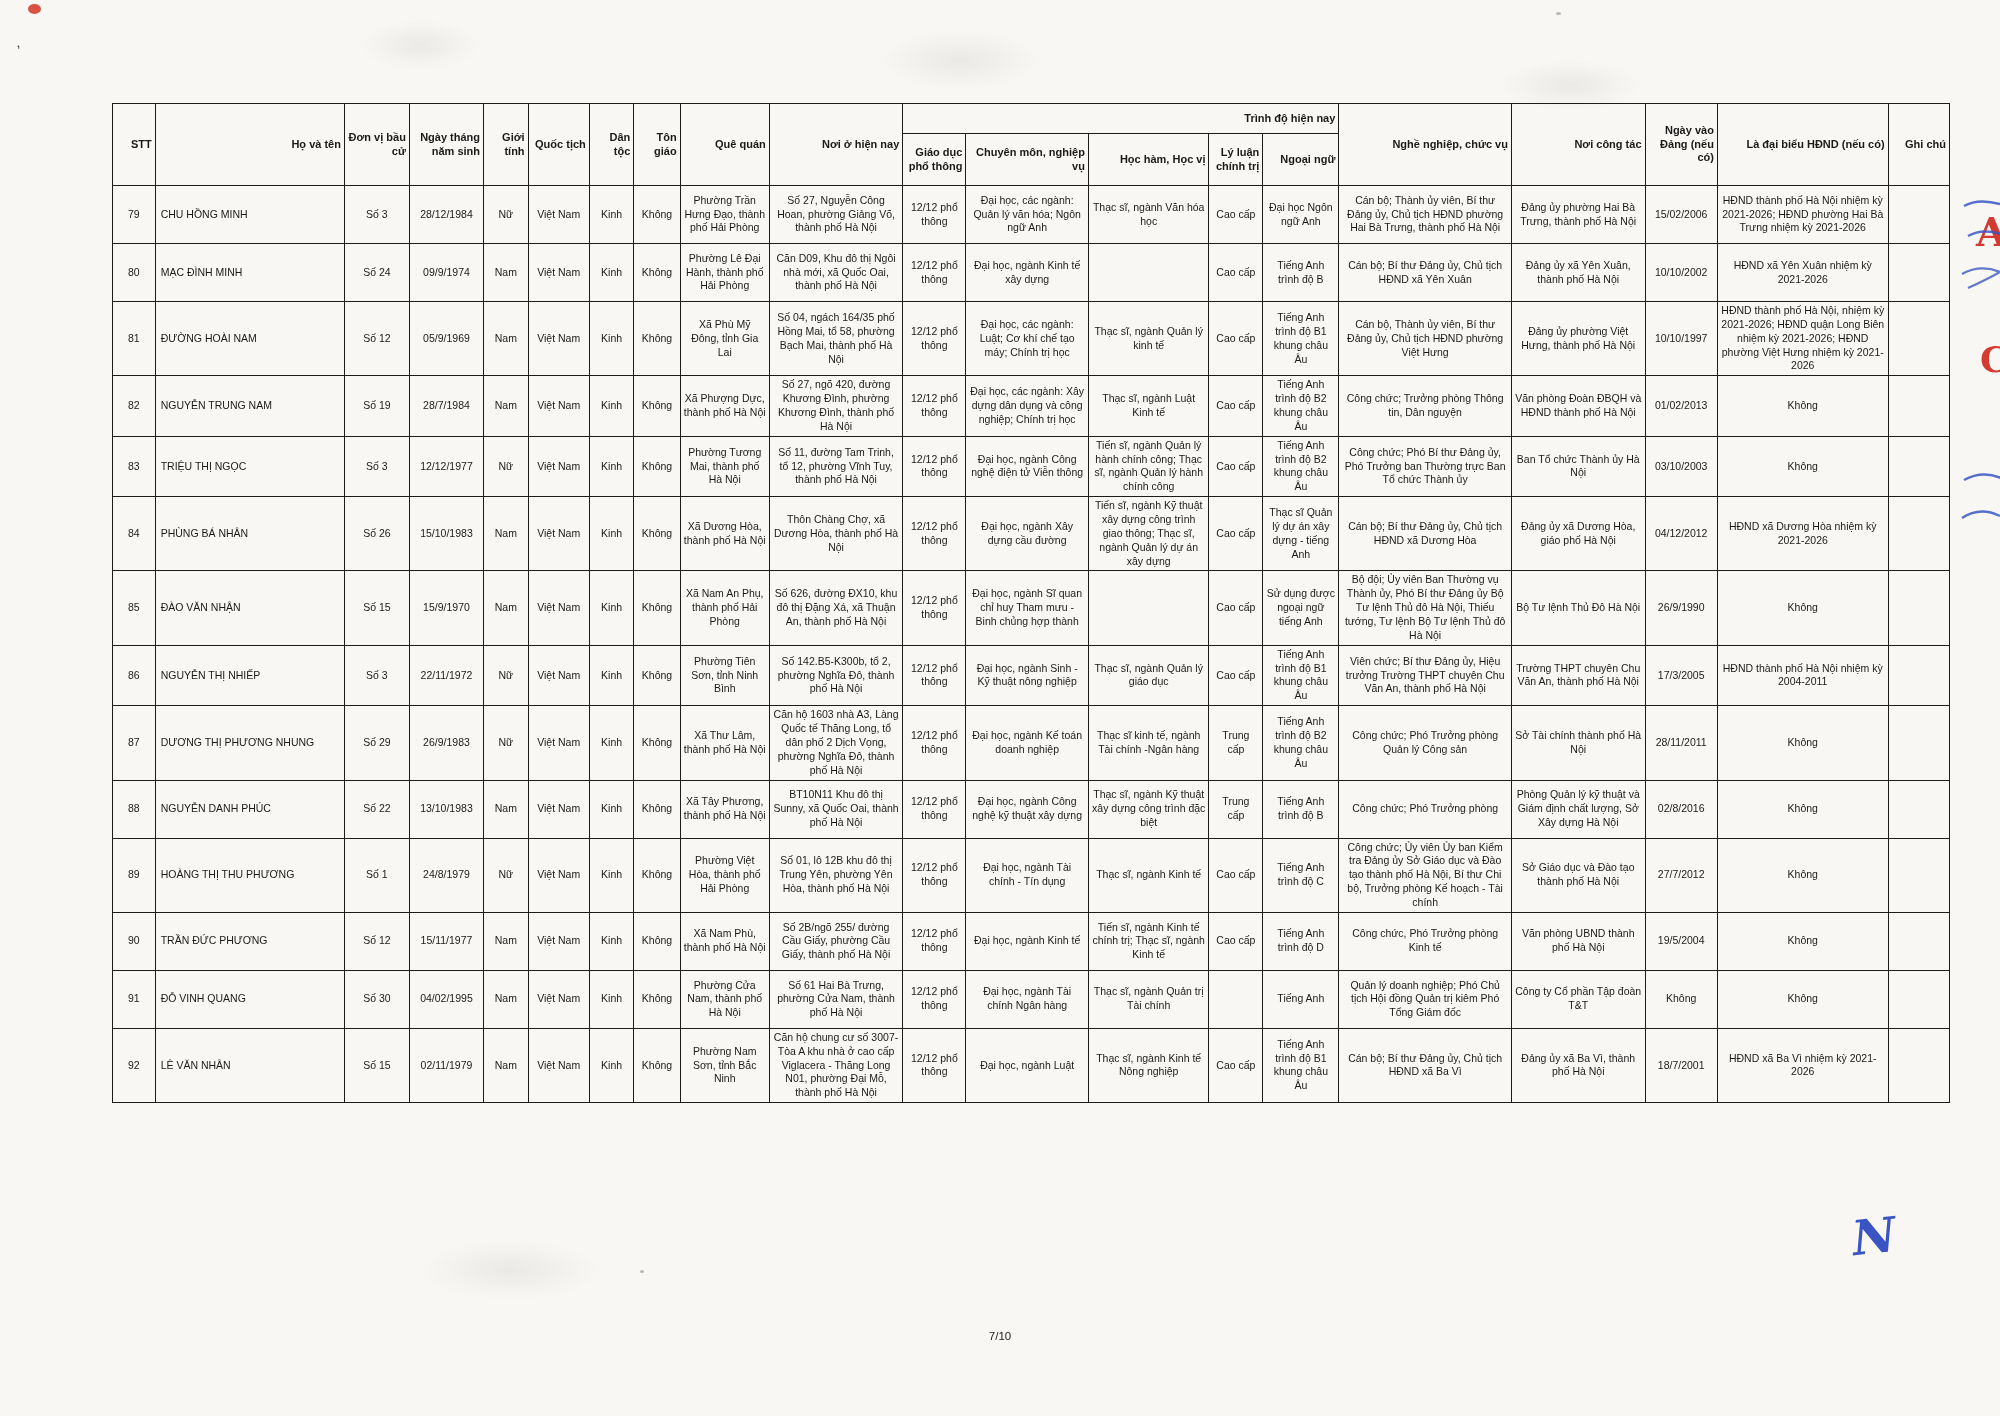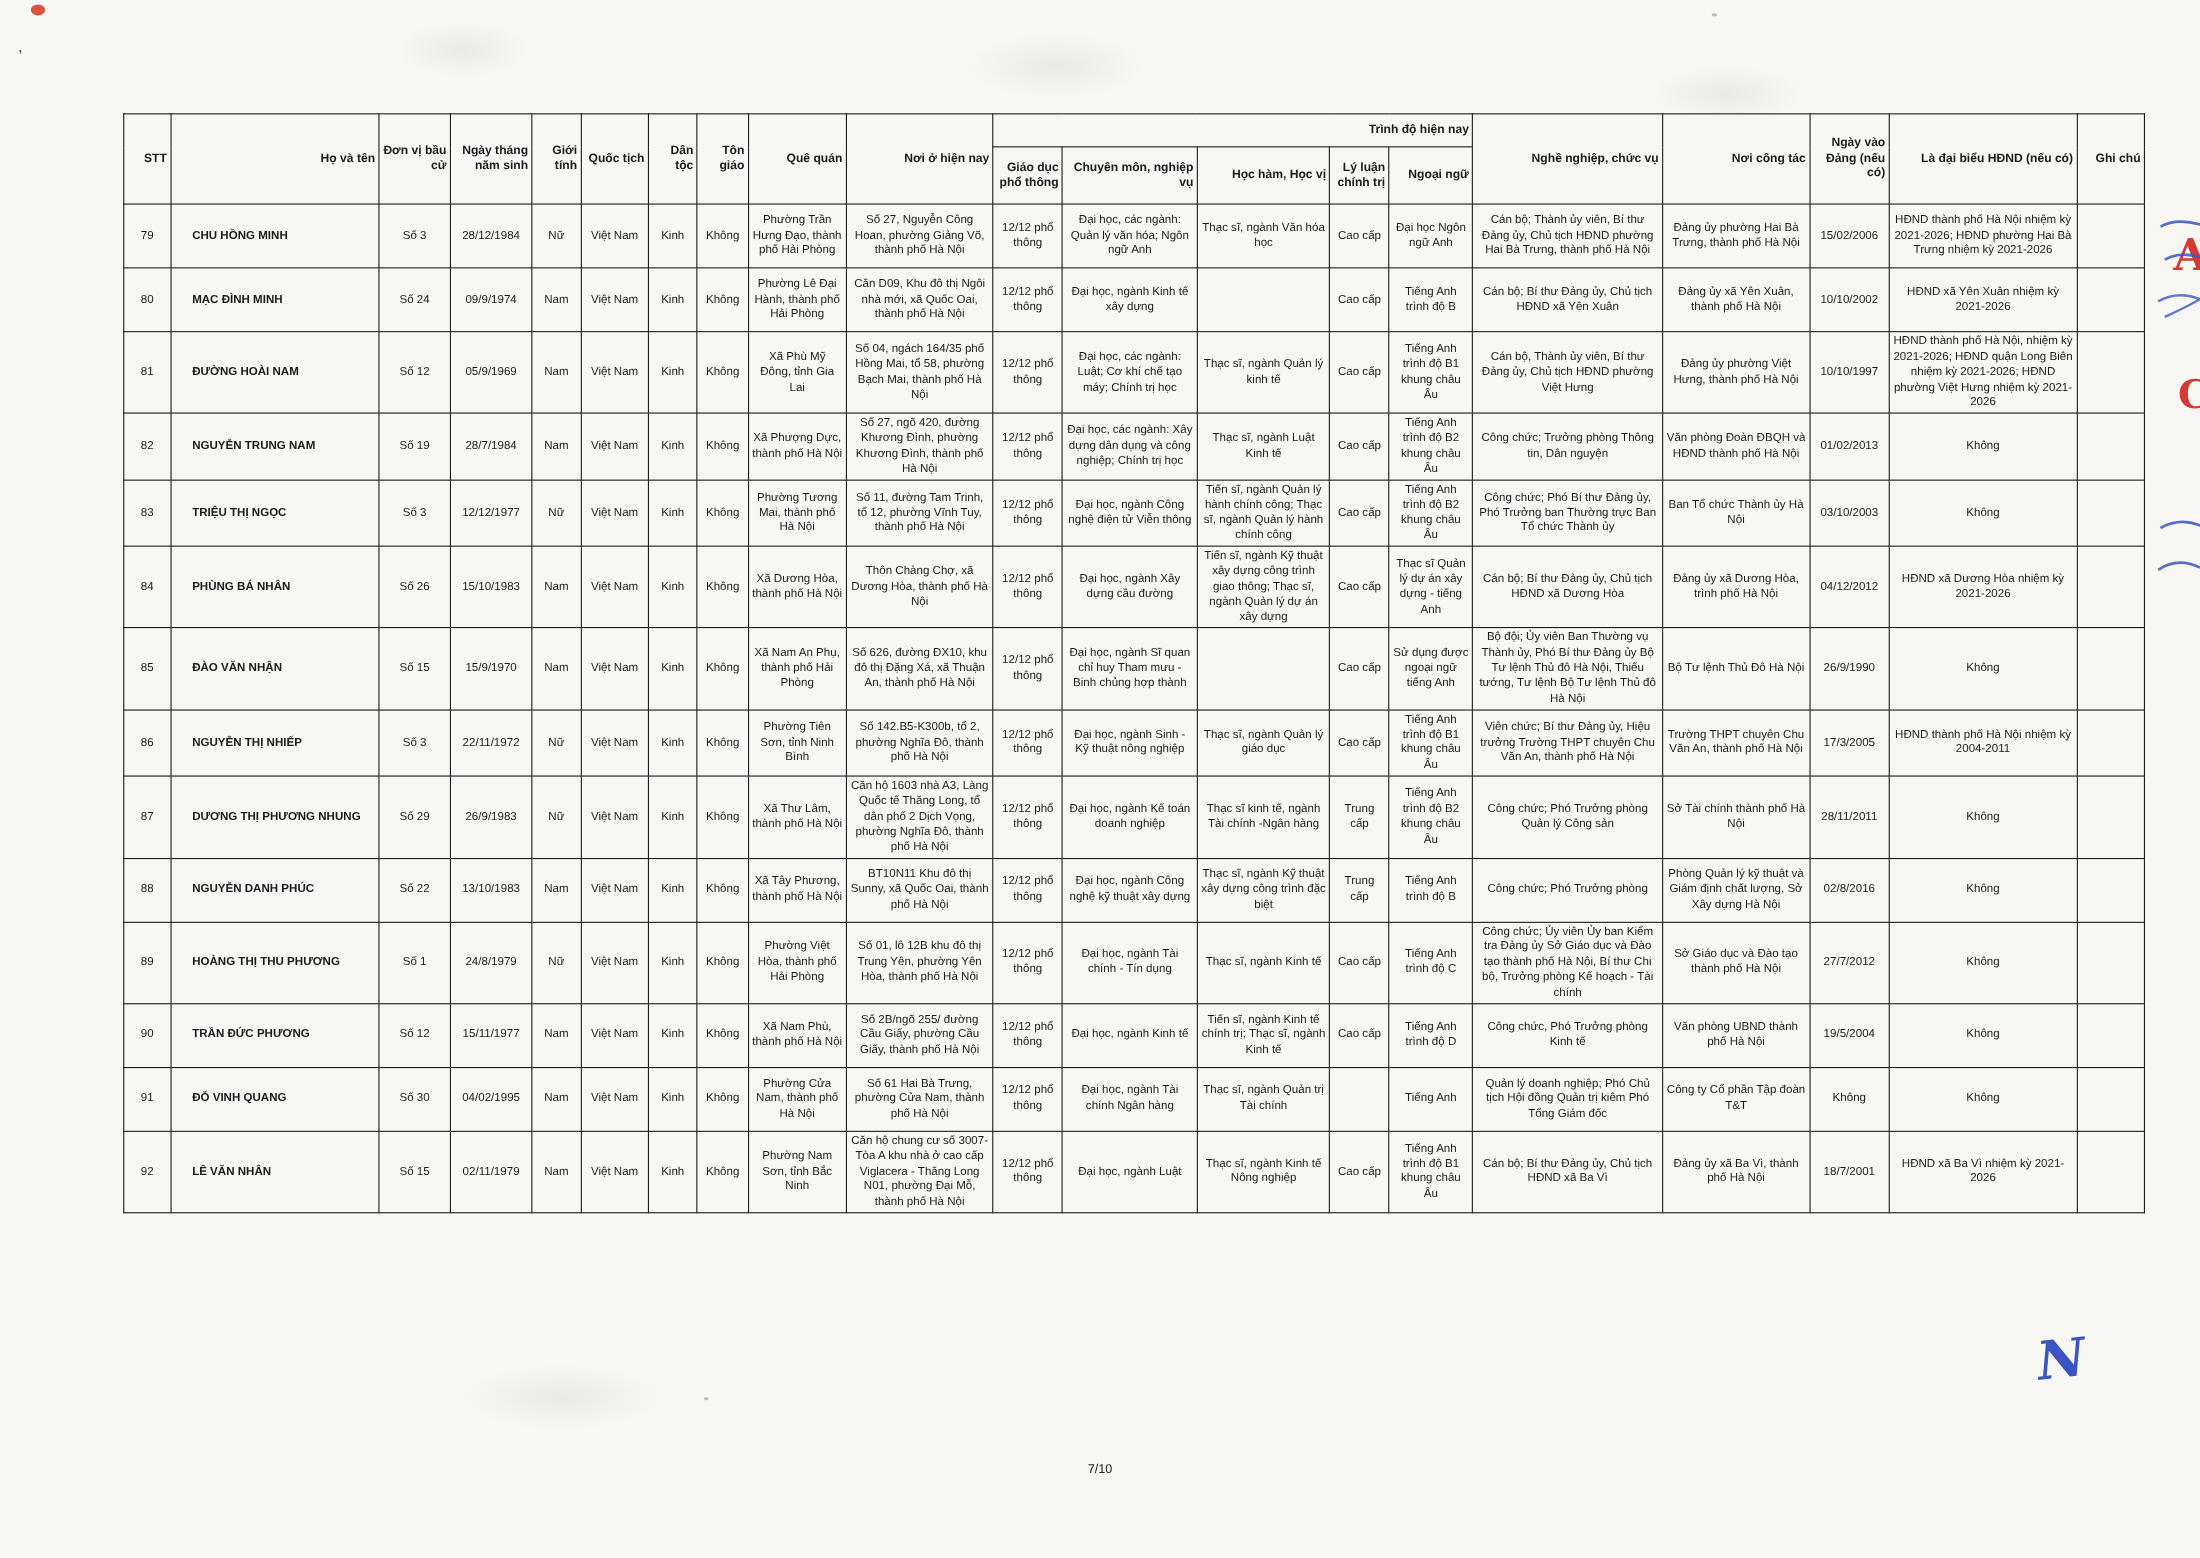--- a/index.html
+++ b/index.html
@@ -21,21 +21,21 @@
     border:1.6px solid #1c1c1c;
     padding:2px 3px;
     text-align:center; vertical-align:middle;
     font-size:10.5px; line-height:1.32;
     word-wrap:break-word; overflow-wrap:break-word;
   }
   .sheet thead th { font-weight:bold; font-size:11px; line-height:1.25;text-align:right; }
   .sheet thead tr.group-row { height:30px; }
   .sheet thead tr.label-row { height:52px; }
   .sheet tbody tr { height:58px; }
-  .sheet td.name-cell { text-align:left; padding-left:19px;font-weight:bold; }
+  .sheet td.name-cell { text-align:left; padding-left:5px; }
 
   .page-footer {
     position:absolute; left:0; right:0; top:1330px;
     text-align:center; font-size:11.5px; color:#222;
   }
 
   
   .stamp-dot { position:absolute; left:28px; top:4px; width:13px; height:10px;
     background:#d4402c; border-radius:50%; opacity:.9; }
   .comma-mark { position:absolute; left:16px; top:34px; font-size:14px; color:#333;
@@ -249,21 +249,21 @@
         <td>Kinh</td>
         <td>Không</td>
         <td>Xã Dương Hòa, thành phố Hà Nội</td>
         <td>Thôn Chàng Chợ, xã Dương Hòa, thành phố Hà Nội</td>
         <td>12/12 phổ thông</td>
         <td>Đại học, ngành Xây dựng cầu đường</td>
         <td>Tiến sĩ, ngành Kỹ thuật xây dựng công trình giao thông; Thạc sĩ, ngành Quản lý dự án xây dựng</td>
         <td>Cao cấp</td>
         <td>Thạc sĩ Quản lý dự án xây dựng - tiếng Anh</td>
         <td>Cán bộ; Bí thư Đảng ủy, Chủ tịch HĐND xã Dương Hòa</td>
-        <td>Đảng ủy xã Dương Hòa, trình phố Hà Nội</td>
+        <td>Đảng ủy xã Dương Hòa, giáo phố Hà Nội</td>
         <td>04/12/2012</td>
         <td>HĐND xã Dương Hòa nhiệm kỳ 2021-2026</td>
         <td></td>
       </tr>
       <tr>
         <td>85</td>
         <td class="name-cell">ĐÀO VĂN NHẬN</td>
         <td>Số 15</td>
         <td>15/9/1970</td>
         <td>Nam</td>

